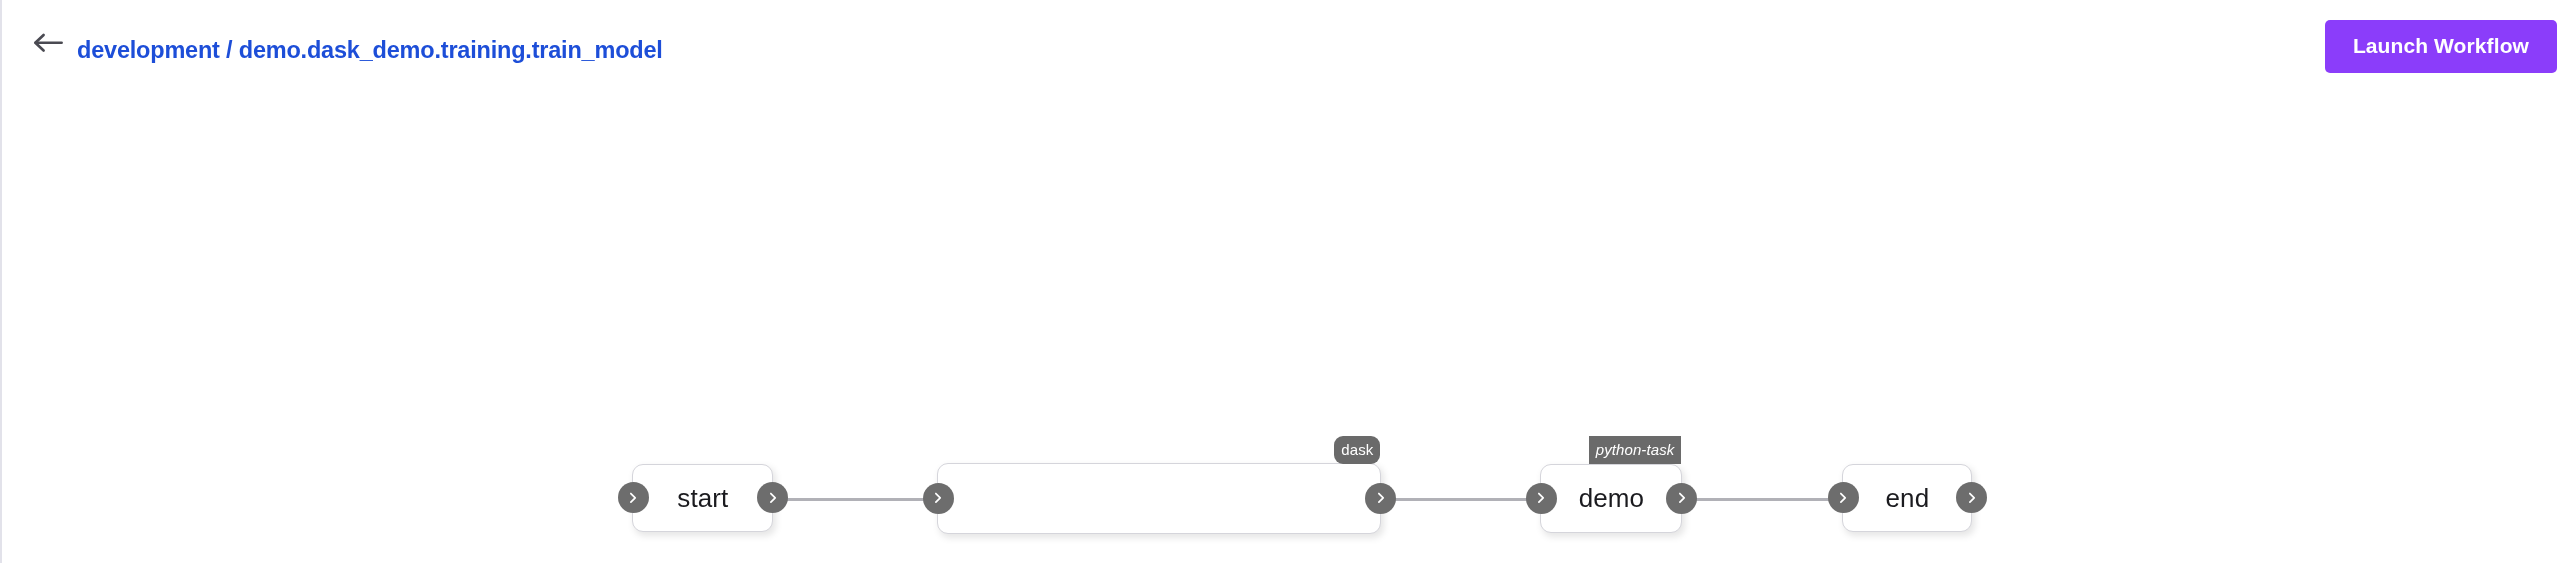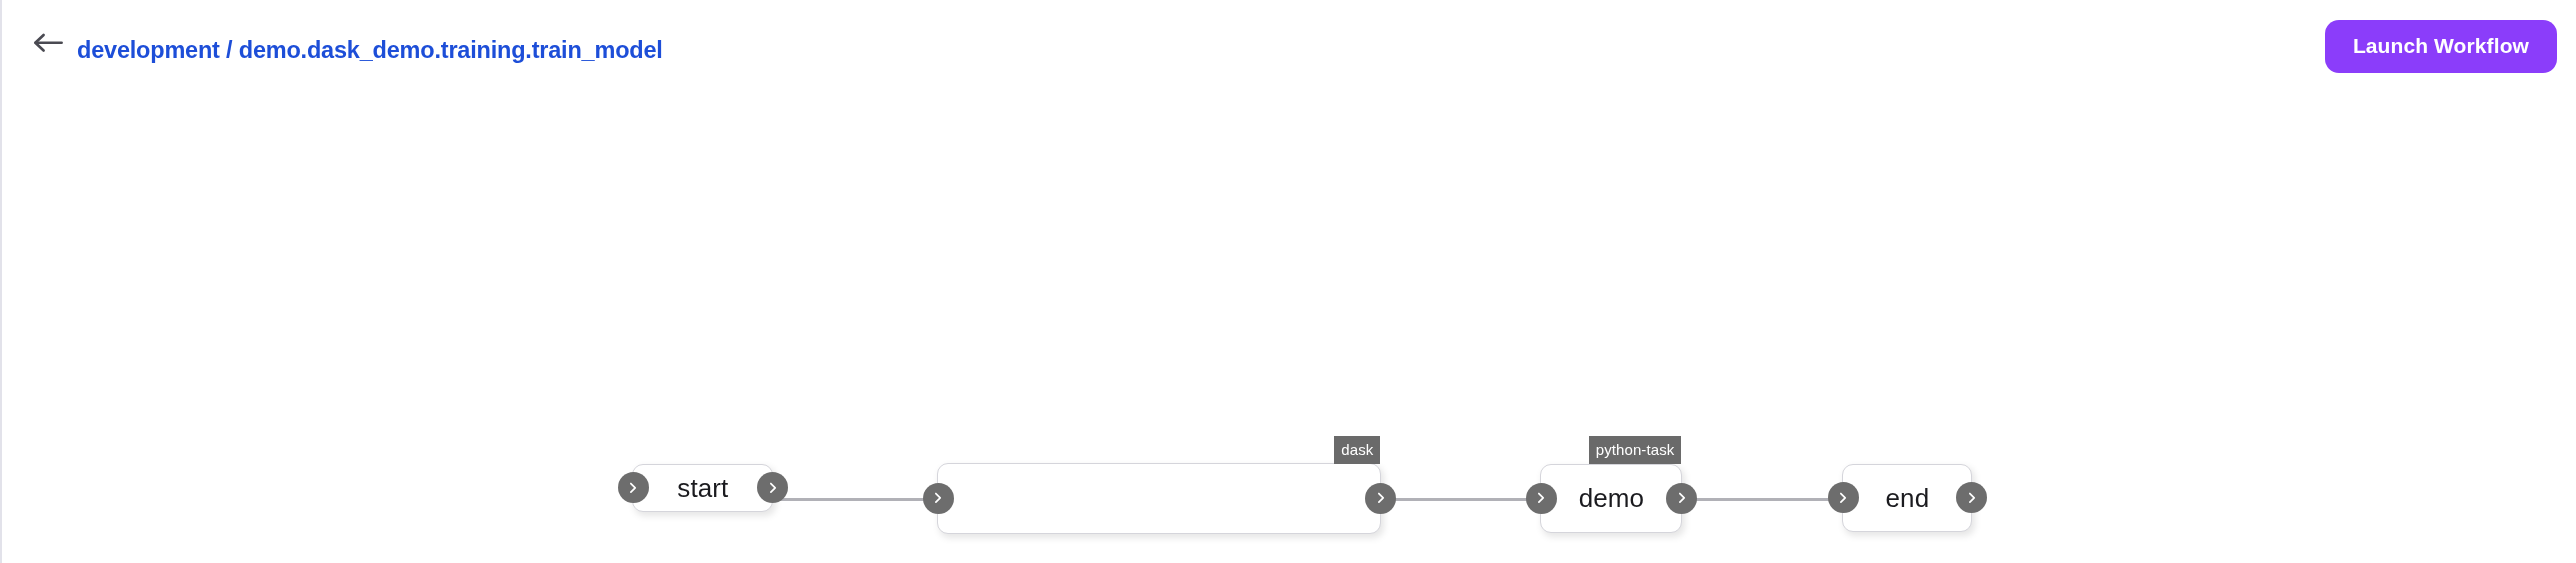--- a/index.html
+++ b/index.html
@@ -59,21 +59,21 @@
   }
   #launch-workflow-button {
     position: absolute;
     right: 19px;
     top: 19.6px;
     height: 53px;
     padding: 0 28px;
     background: #8b3dfa;
     color: #ffffff;
     border: none;
-    border-radius: 14px;
+    border-radius: 5px;
     font-family: "Liberation Sans", sans-serif;
     font-size: 21px;
     font-weight: bold;
     letter-spacing: 0.1px;
     cursor: pointer;
     display: flex;
     align-items: center;
     justify-content: center;
   }
 
@@ -164,48 +164,48 @@
     <button id="launch-workflow-button">Launch Workflow</button>
   </div>
 
   <div id="canvas">
     <svg id="edges-layer" viewBox="0 0 3279 608" width="2574" height="477">
         <line x1="980" x2="1189" y1="527" y2="527" stroke="#b1b1b7" stroke-width="4"></line>
         <line x1="1755" x2="1957" y1="527" y2="527" stroke="#b1b1b7" stroke-width="4"></line>
         <line x1="2138" x2="2342" y1="527" y2="527" stroke="#b1b1b7" stroke-width="4"></line>
       </svg>
     <div id="nodes-layer">
-        <div class="flow-node" style="left: 628px; top: 378px; width: 141px; height: 48px;">
+        <div class="flow-node" style="left: 628px; top: 378px; width: 141px; height: 68px;">
           <span class="node-label">start</span>
           <div class="handle left" style="background: rgb(109, 109, 109);">
             <svg width="15.7" height="15.7" viewBox="0 0 20 20" aria-hidden="true">
               <path d="M7.5 4.5 L13 10 L7.5 15.5" stroke="#ffffff" stroke-width="2.2" stroke-linecap="round" stroke-linejoin="round" fill="none"></path>
             </svg>
           </div>
           <div class="handle right" style="background: rgb(109, 109, 109);">
             <svg width="15.7" height="15.7" viewBox="0 0 20 20" aria-hidden="true">
               <path d="M7.5 4.5 L13 10 L7.5 15.5" stroke="#ffffff" stroke-width="2.2" stroke-linecap="round" stroke-linejoin="round" fill="none"></path>
             </svg>
           </div>
         </div>
         <div class="flow-node" style="left: 933px; top: 377px; width: 444px; height: 71px;">
-          <div class="node-badge" style="background: rgb(106, 106, 106); right: 0px; bottom: 69px;">dask</div>
+          <div class="node-badge" style="background: rgb(106, 106, 106); right: 0px; bottom: 69px; border-radius: 9px;">dask</div>
           <div class="handle left" style="background: rgb(109, 109, 109);">
             <svg width="15.7" height="15.7" viewBox="0 0 20 20" aria-hidden="true">
               <path d="M7.5 4.5 L13 10 L7.5 15.5" stroke="#ffffff" stroke-width="2.2" stroke-linecap="round" stroke-linejoin="round" fill="none"></path>
             </svg>
           </div>
           <div class="handle right" style="background: rgb(109, 109, 109);">
             <svg width="15.7" height="15.7" viewBox="0 0 20 20" aria-hidden="true">
               <path d="M7.5 4.5 L13 10 L7.5 15.5" stroke="#ffffff" stroke-width="2.2" stroke-linecap="round" stroke-linejoin="round" fill="none"></path>
             </svg>
           </div>
         </div>
         <div class="flow-node" style="left: 1536px; top: 378px; width: 142px; height: 69px;">
-          <div class="node-badge" style="background: rgb(106, 106, 106); right: 0px; bottom: 68px;">python-task</div>
+          <div class="node-badge" style="background: rgb(106, 106, 106); right: 0px; bottom: 68px; font-style: italic;">python-task</div>
           <span class="node-label">demo</span>
           <div class="handle left" style="background: rgb(109, 109, 109);">
             <svg width="15.7" height="15.7" viewBox="0 0 20 20" aria-hidden="true">
               <path d="M7.5 4.5 L13 10 L7.5 15.5" stroke="#ffffff" stroke-width="2.2" stroke-linecap="round" stroke-linejoin="round" fill="none"></path>
             </svg>
           </div>
           <div class="handle right" style="background: rgb(109, 109, 109);">
             <svg width="15.7" height="15.7" viewBox="0 0 20 20" aria-hidden="true">
               <path d="M7.5 4.5 L13 10 L7.5 15.5" stroke="#ffffff" stroke-width="2.2" stroke-linecap="round" stroke-linejoin="round" fill="none"></path>
             </svg>

